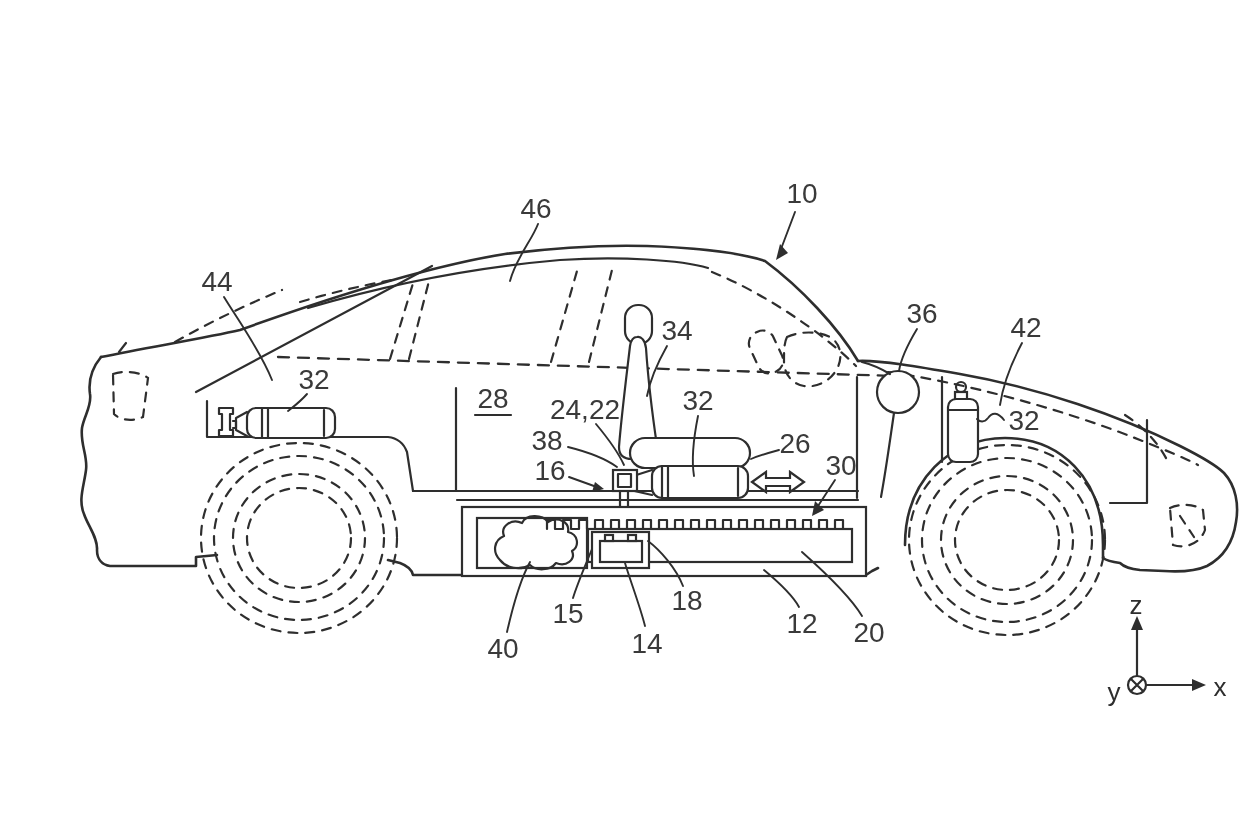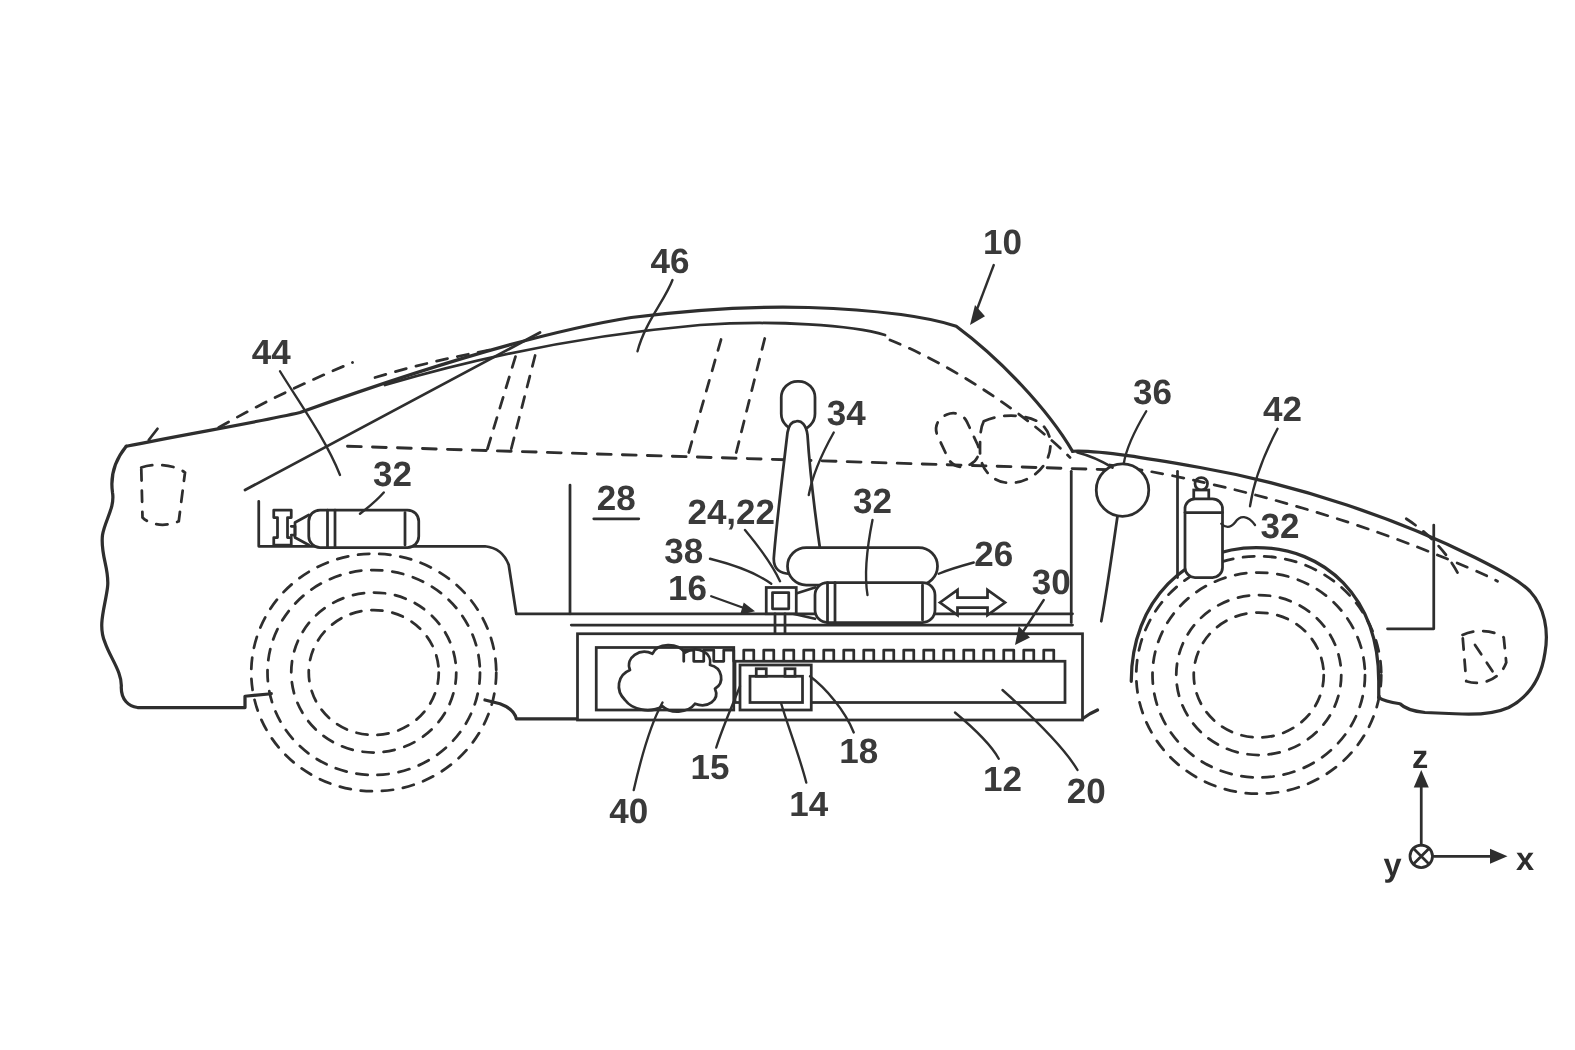--- a/index.html
+++ b/index.html
@@ -1,17 +1,17 @@
 <!DOCTYPE html>
 <html><head>
 <meta charset="utf-8">
 <style>
   html,body{margin:0;padding:0;background:#ffffff;}
   .stage{position:relative;width:1260px;height:840px;background:#ffffff;overflow:hidden;
-         font-family:"Liberation Sans", sans-serif;font-weight:bold;}
+         font-family:"Liberation Sans", sans-serif;}
   svg{display:block}
   .ln{fill:none;stroke:#2e2e2e;stroke-width:2.6;stroke-linecap:round;stroke-linejoin:round;}
   .ln2{fill:none;stroke:#2e2e2e;stroke-width:2.2;stroke-linecap:round;stroke-linejoin:round;}
   .dash{fill:none;stroke:#2e2e2e;stroke-width:2.3;stroke-linecap:round;stroke-dasharray:11 9;}
   .dash2{fill:none;stroke:#2e2e2e;stroke-width:2.2;stroke-linecap:round;stroke-dasharray:9 8;}
   .leader{fill:none;stroke:#2e2e2e;stroke-width:1.9;stroke-linecap:round;}
   .whitebox{fill:#ffffff;stroke:#2e2e2e;stroke-width:2.2;}
   .arrowhead{fill:#2e2e2e;stroke:none;}
   .reflabel{font-family:"Liberation Sans", sans-serif;font-size:28px;fill:#3a3a3a;text-anchor:middle;}
   .axislabel{font-family:"Liberation Sans", sans-serif;font-size:26px;fill:#2e2e2e;text-anchor:middle;}

